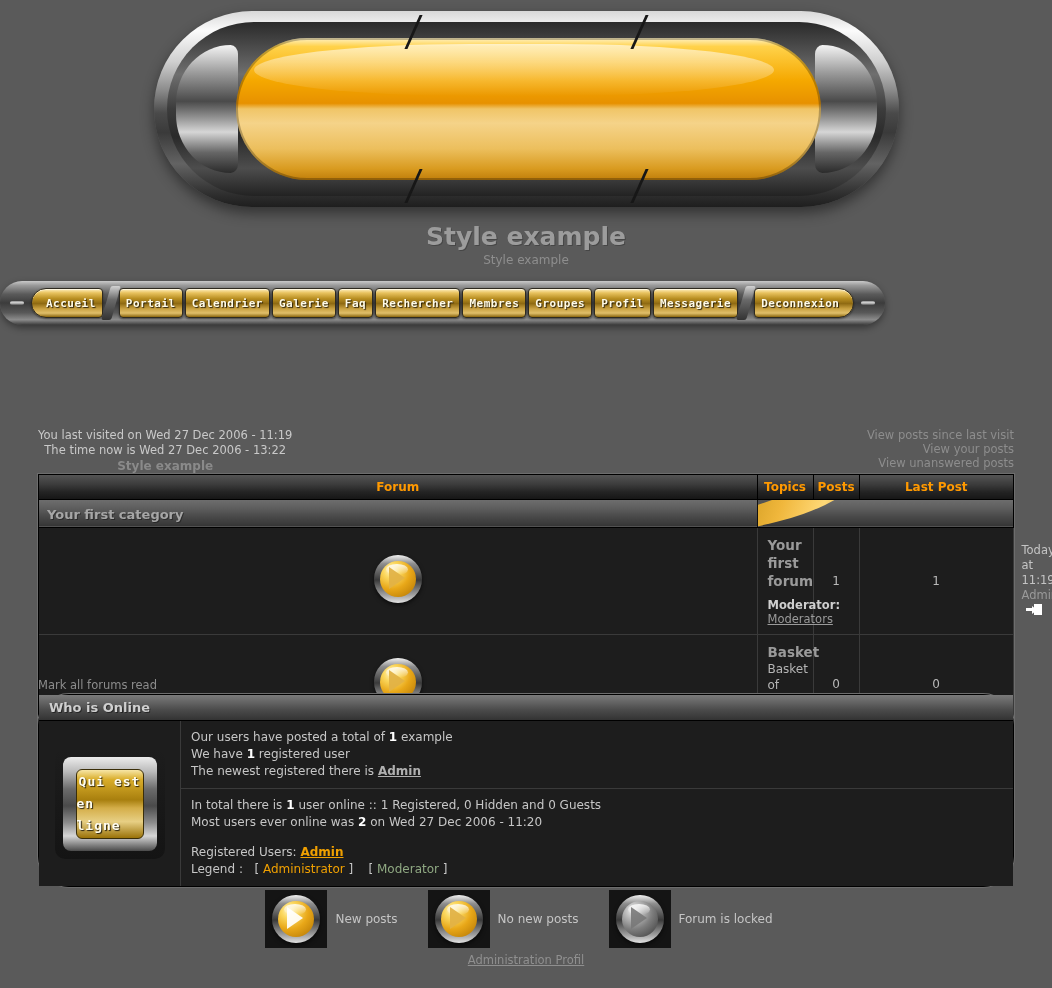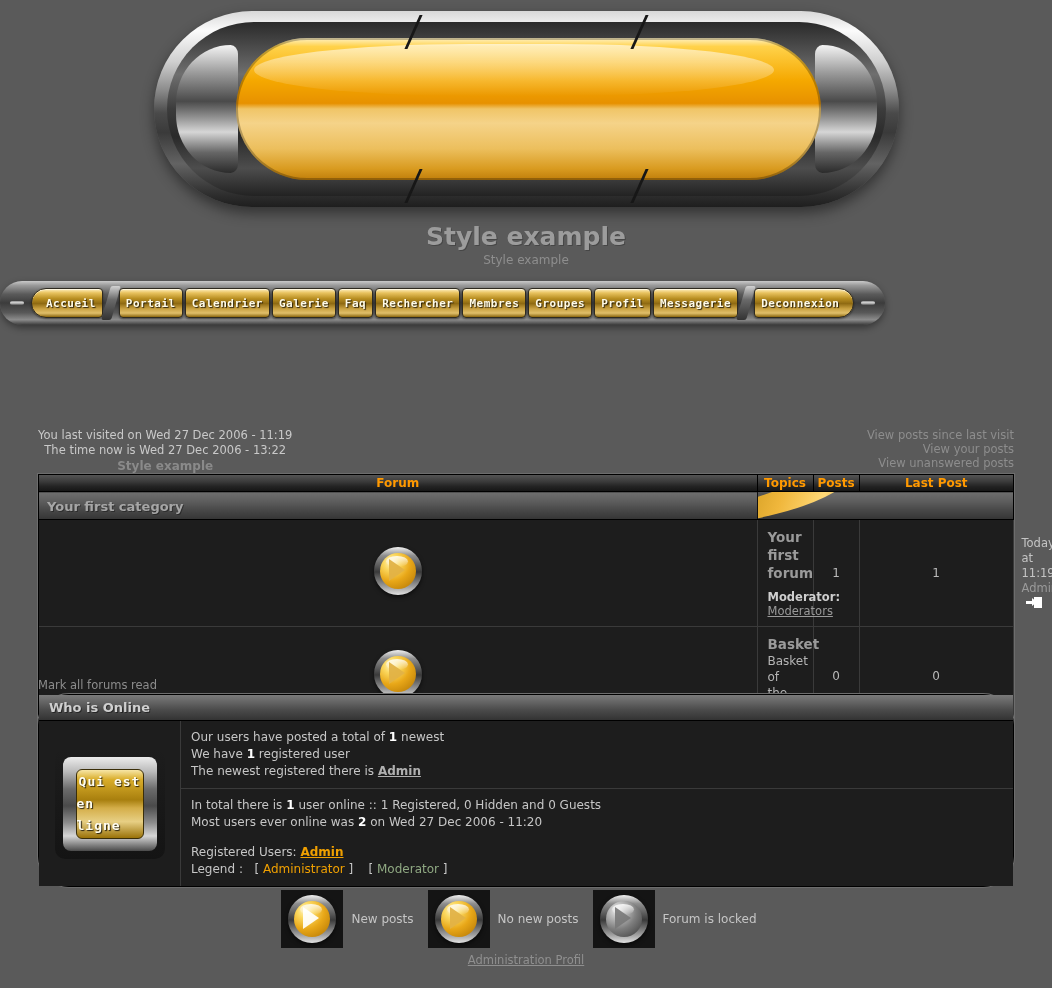--- a/index.html
+++ b/index.html
@@ -150,21 +150,21 @@
   .panel {
     position: absolute; left: 38px; width: 976px;
     background: #1d1d1d;
     border: 1px solid #000;
     box-shadow: 0 0 0 1px #6d6d6d;
   }
   #forum-panel { top: 474px; }
 
   table.forum { width: 100%; border-collapse: collapse; table-layout: fixed; }
   table.forum th {
-    height: 16px;
+    height: 24px;
     background: linear-gradient(to bottom, #545454 0%, #3b3b3b 40%, #242424 70%, #161616 100%);
     color: #f90; font-size: 12px; font-weight: bold;
     border-right: 1px solid #000;
     border-bottom: 1px solid #000;
     text-align: center;
   }
   table.forum th:last-child { border-right: none; }
   th.c-forum { width: 718px; }
   th.c-topics { width: 56px; }
   th.c-posts { width: 46px; }
@@ -314,21 +314,21 @@
   .ot-block.b1 { border-bottom: 1px solid #3a3a3a; }
   .ot-block b { color: #ffffff; }
   .ot-block a.user-plain { color: #b0b0b0; text-decoration: underline; font-weight: bold; cursor: pointer;}
   .ot-block a.user-admin { color: #f0a000; text-decoration: underline; font-weight: bold; cursor: pointer;}
   .leg-admin { color: #f0a000; }
   .leg-mod { color: #8fa882; }
 
   
   .legend {
     position: absolute; left: 0; top: 890px; width: 1052px;
-    display: flex; justify-content: center; align-items: center; gap: 0;
+    display: flex; justify-content: center; align-items: center; gap: 16px;
   }
   .legend-item { display: flex; align-items: center; margin-right: 14px; }
   .legend-item .tile {
     width: 62px; height: 58px; background: #141414;
     display: flex; align-items: center; justify-content: center;
     margin-right: 8px;
   }
   .legend-item .lbl { font-size: 12px; color: #c5c5c5; }
   .adminlink {
     position: absolute; left: 0; top: 953px; width: 1052px; text-align: center;
@@ -499,21 +499,21 @@
             <b>Qui est</b>
             <b>en ligne</b>
           </div>
         </div>
       </div>
       <div class="online-text-cell">
         <div class="ot-block b1">
           <div>
             <span>Our users have posted a total of</span>
             <b>1</b>
-            <span>newest</span>
+            <span>example</span>
           </div>
           <div>
             <span>We have</span>
             <b>1</b>
             <span>registered user</span>
           </div>
           <div>
             <span>The newest registered there is</span>
             <a class="user-plain">Admin</a>
           </div>

